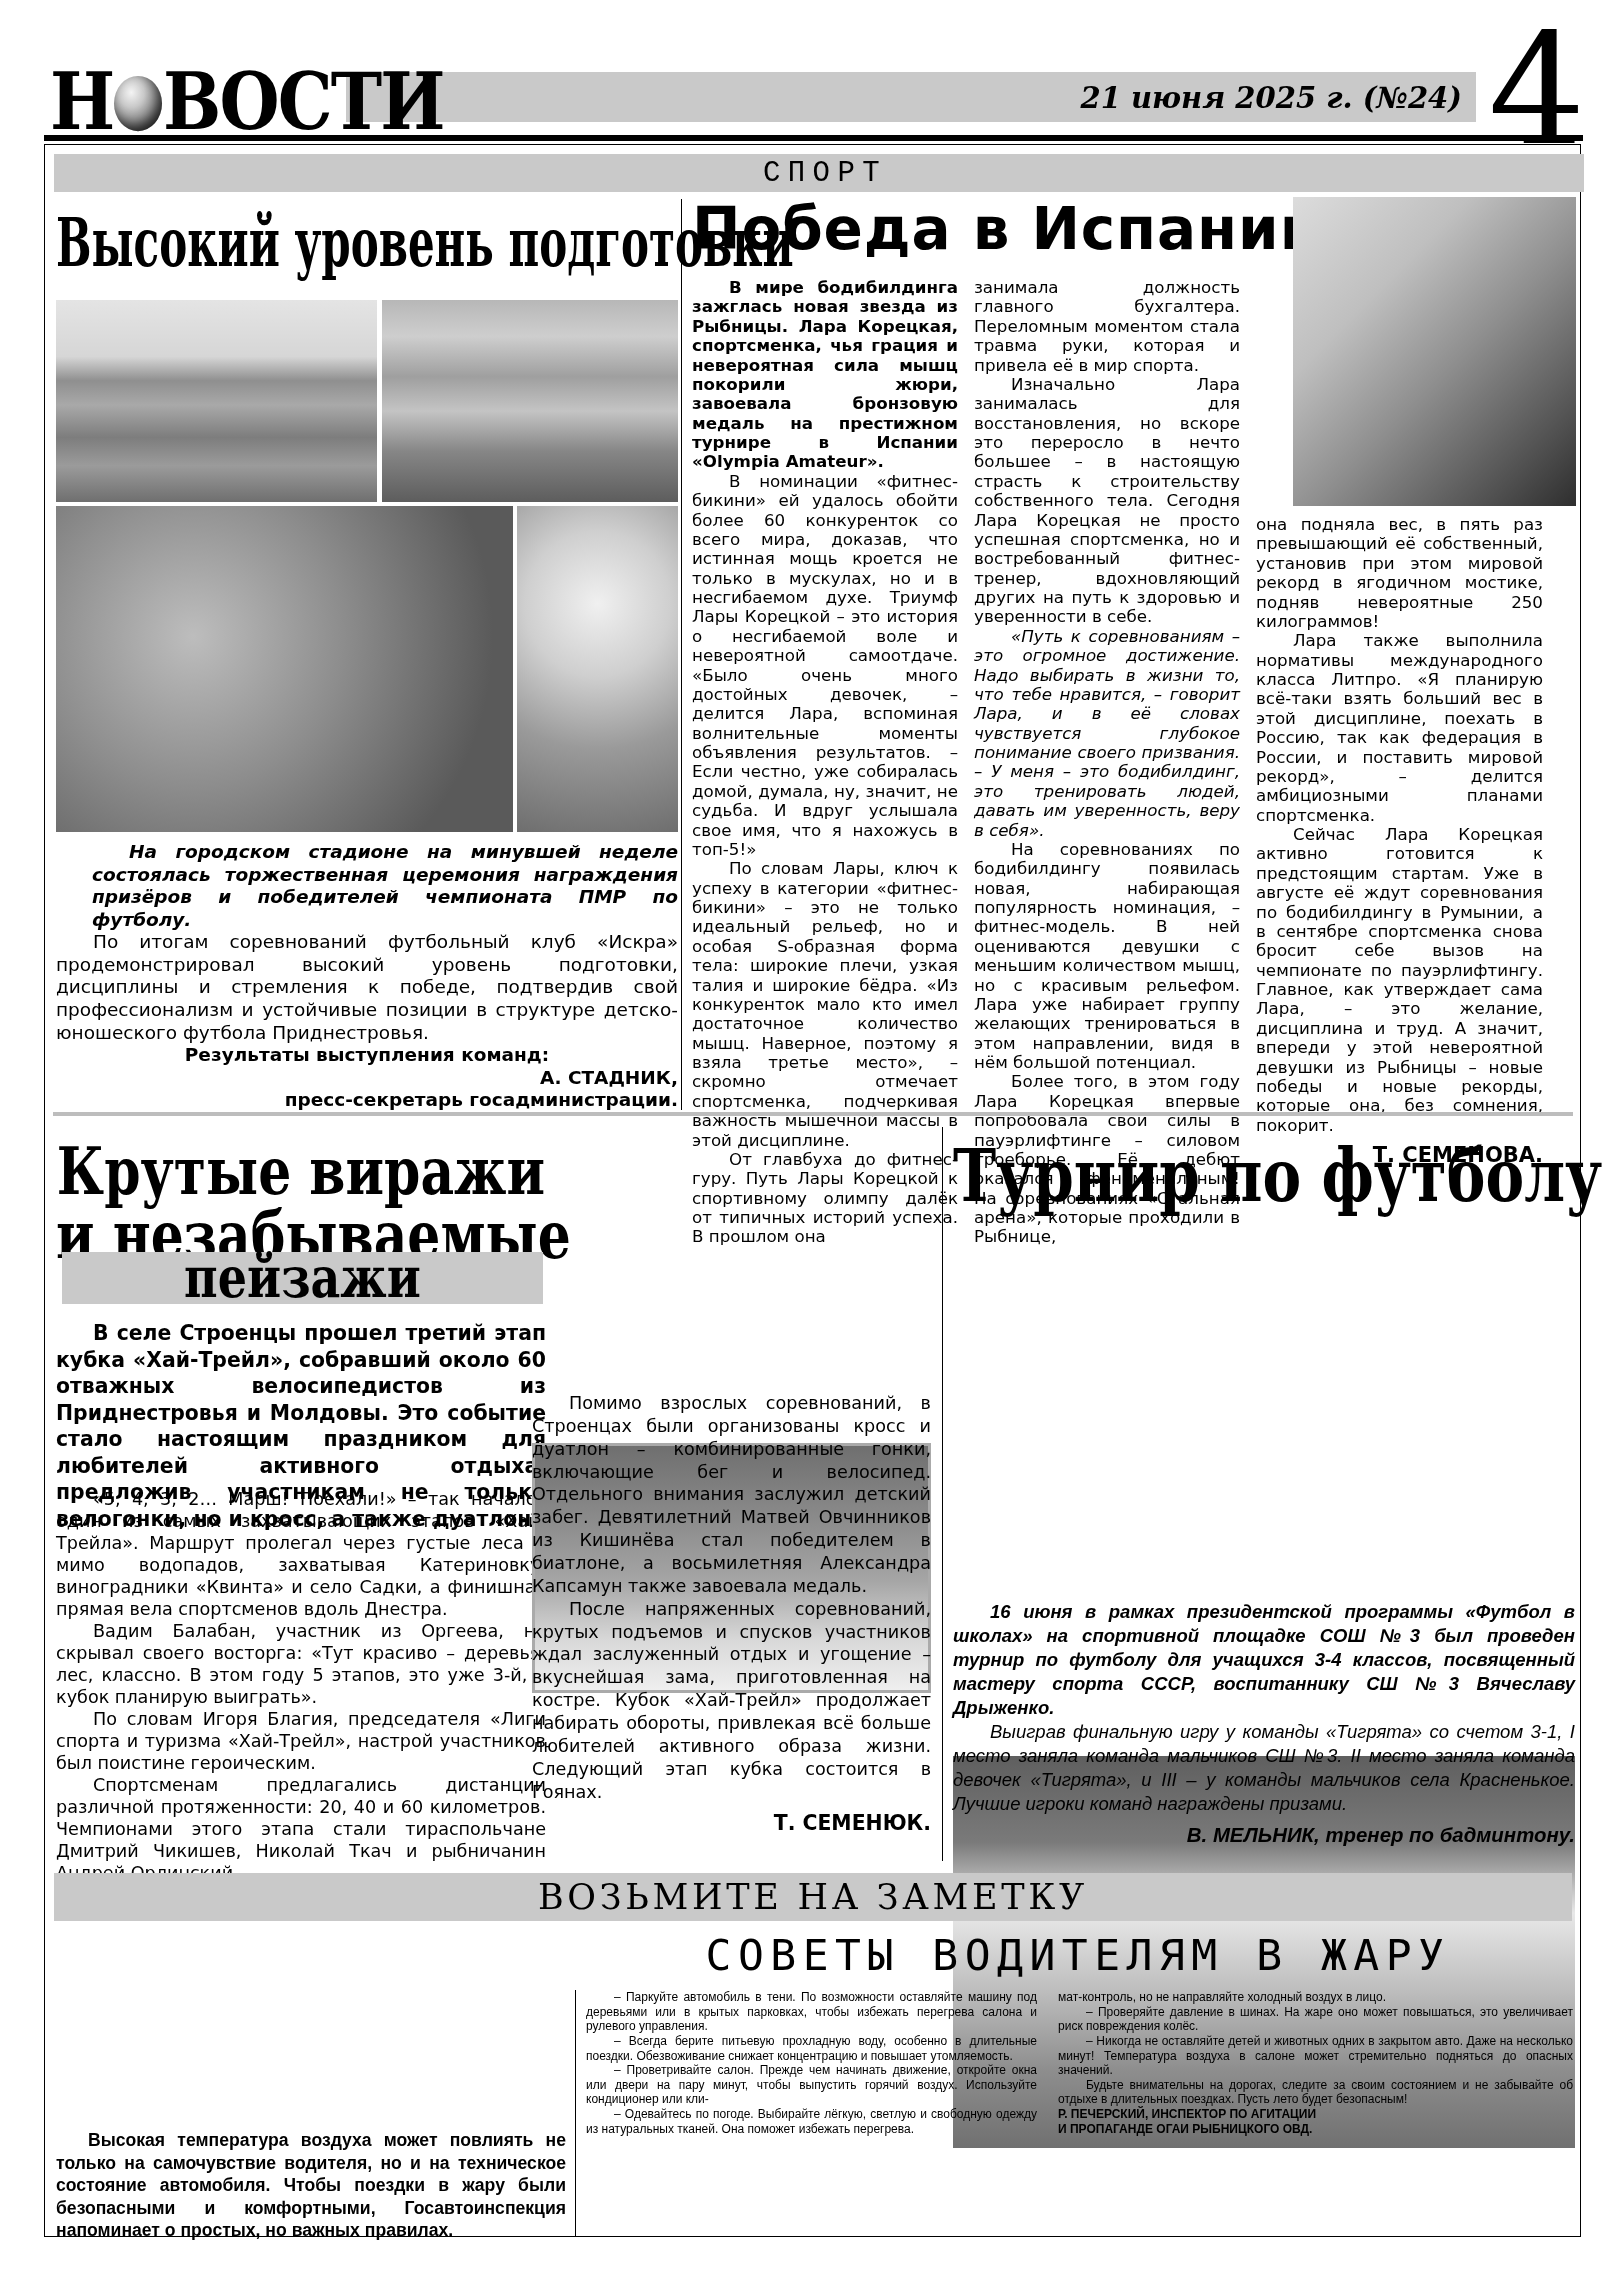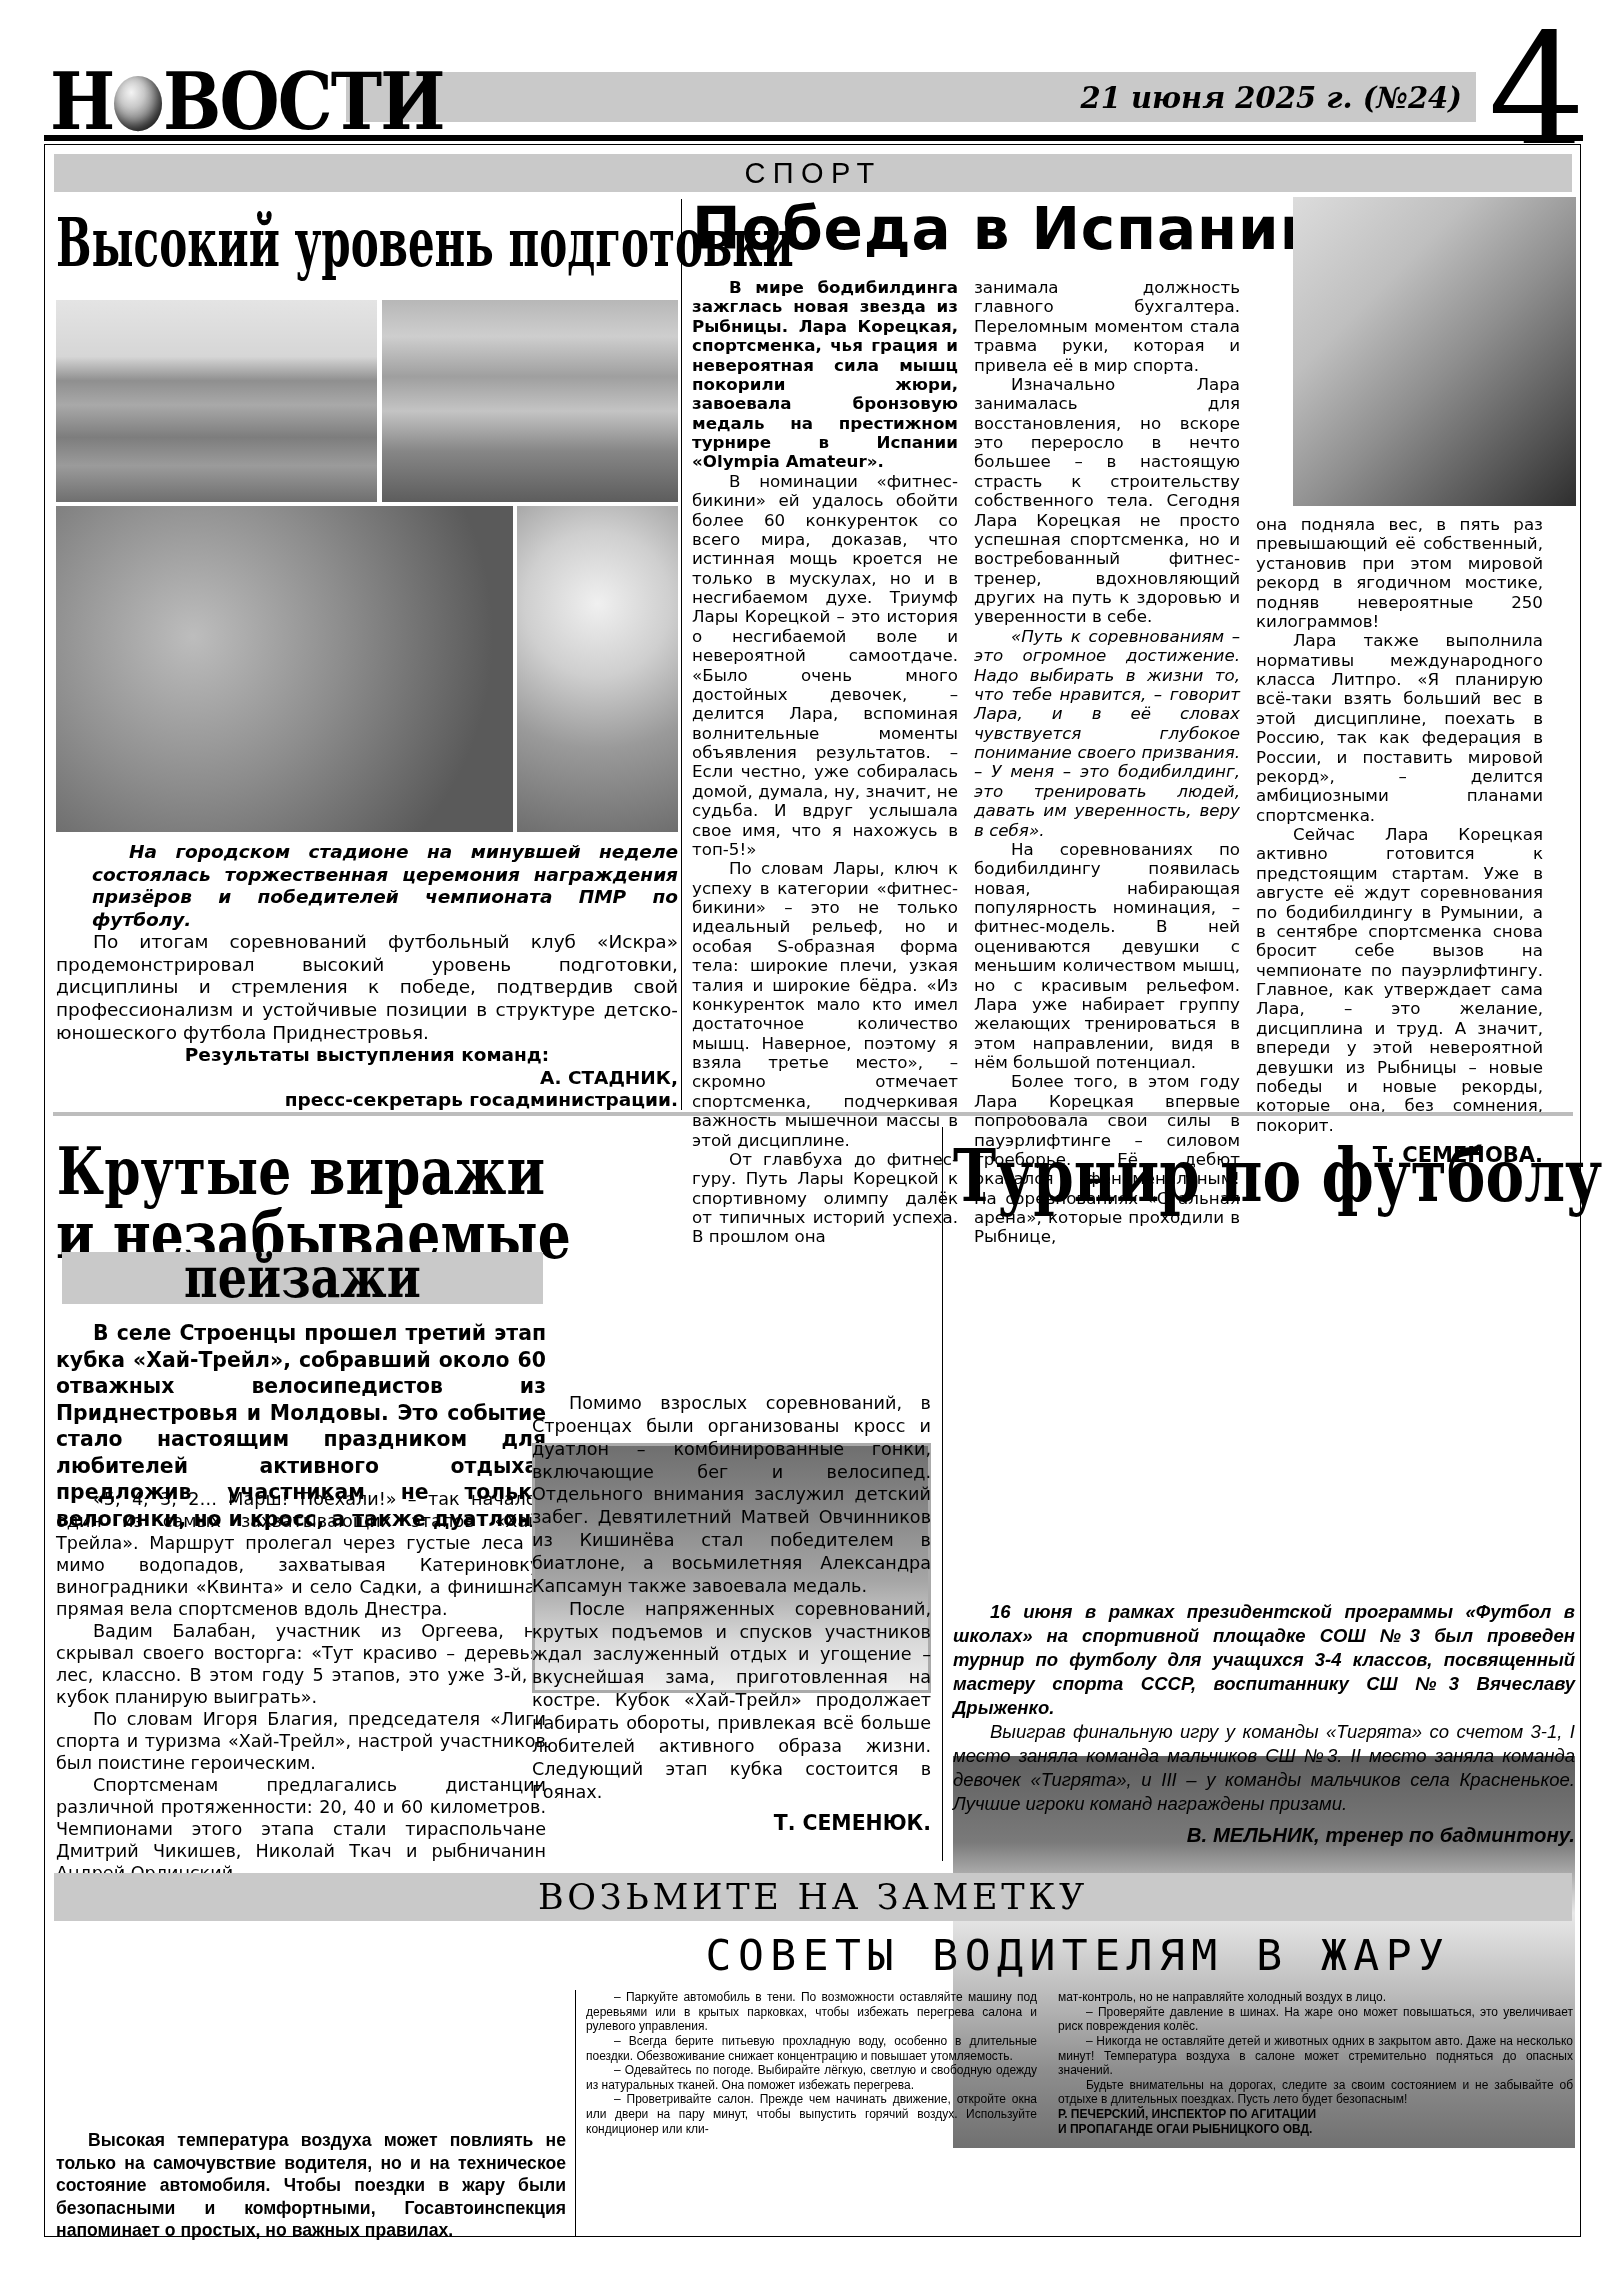--- a/index.html
+++ b/index.html
@@ -15,22 +15,22 @@
          box-shadow:inset -3.7px -4.6px 10.2px rgba(0,0,0,.55);}
   .hdr-band{left:346px;top:72px;width:1130px;height:50px;background:#c9c9c9;}
   .hdr-date{left:879px;top:81px;width:583px;text-align:right;font-family:"DejaVu Serif",serif;
             font-weight:bold;font-style:italic;font-size:29px;}
   .pageno{left:1479px;top:14px;width:116px;text-align:center;font-family:"DejaVu Serif",serif;
           font-size:153px;line-height:1;}
   .thick-rule{left:44px;top:135px;width:1539px;height:5.6px;background:#000;}
   .frame{left:44px;top:144px;width:1535px;height:2091px;border:1.9px solid #000;}
 
   .sport-bar{left:54px;top:154px;width:1518px;height:38px;background:#c9c9c9;
-             font-family:Liberation Sans, sans-serif;font-size:29px;letter-spacing:7.4px;
-             display:flex;align-items:center;justify-content:center;}
+             font-family:Liberation Mono, monospace;font-size:29px;letter-spacing:7.4px;
+             display:flex;align-items:center;justify-content:center;padding-left:12px;}
 
   
   p{margin:0;}
   .jp{ text-align:justify; text-indent:37px;}
   .noindent{text-indent:0;}
   .bold{font-weight:bold;}
   .bi{font-weight:bold;font-style:italic;margin-left:36px;}
   .it{font-style:italic;}
   .sig{text-align:right;font-weight:bold;}
 
@@ -191,22 +191,22 @@
   </div>
 
   <div class="abs zametka-bar">ВОЗЬМИТЕ НА ЗАМЕТКУ</div>
   <div class="abs sovety-title">СОВЕТЫ ВОДИТЕЛЯМ В ЖАРУ</div>
 
   <div class="abs car-caption">Высокая температура воздуха может повлиять не только на самочувствие водителя, но и на техническое состояние автомобиля. Чтобы поездки в жару были безопасными и комфортными, Госавтоинспекция напоминает о простых, но важных правилах.</div>
   <div class="abs vrule3"></div>
   <div class="abs tips tips-c1">
     <p>– Паркуйте автомобиль в тени. По возможности оставляйте машину под деревьями или в крытых парковках, чтобы избежать перегрева салона и рулевого управления.</p>
     <p>– Всегда берите питьевую прохладную воду, особенно в длительные поездки. Обезвоживание снижает концентрацию и повышает утомляемость.</p>
+    <p>– Проветривайте салон. Прежде чем начинать движение, откройте окна или двери на пару минут, чтобы выпустить горячий воздух. Используйте кондиционер или кли-</p>
     <p>– Одевайтесь по погоде. Выбирайте лёгкую, светлую и свободную одежду из натуральных тканей. Она поможет избежать перегрева.</p>
-    <p>– Проветривайте салон. Прежде чем начинать движение, откройте окна или двери на пару минут, чтобы выпустить горячий воздух. Используйте кондиционер или кли-</p>
   </div>
   <div class="abs tips tips-c2">
     <p class="noindent">мат-контроль, но не направляйте холодный воздух в лицо.</p>
     <p>– Проверяйте давление в шинах. На жаре оно может повышаться, это увеличивает риск повреждения колёс.</p>
     <p>– Никогда не оставляйте детей и животных одних в закрытом авто. Даже на несколько минут! Температура воздуха в салоне может стремительно подняться до опасных значений.</p>
     <p>Будьте внимательны на дорогах, следите за своим состоянием и не забывайте об отдыхе в длительных поездках. Пусть лето будет безопасным!</p>
     <p class="tips-sig">Р. ПЕЧЕРСКИЙ, ИНСПЕКТОР ПО АГИТАЦИИ</p>
     <p class="tips-sig">И ПРОПАГАНДЕ ОГАИ РЫБНИЦКОГО ОВД.</p>
   </div>
 

